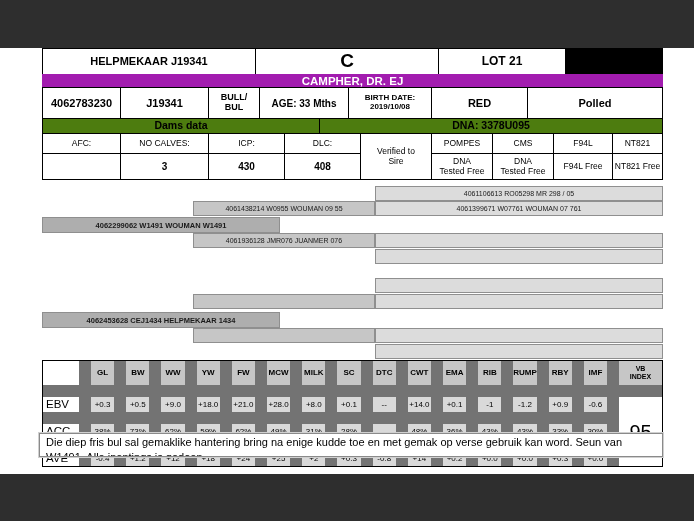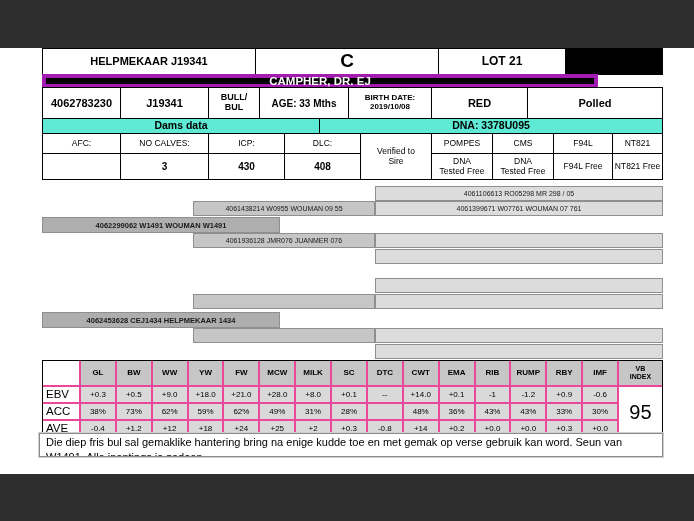--- a/index.html
+++ b/index.html
@@ -6,29 +6,29 @@
   .screen{position:relative;width:694px;height:521px;background:#2e2e2e;
           font-family:"Liberation Sans",sans-serif;color:#000;overflow:hidden;}
   .paper{position:absolute;top:48px;left:0;width:694px;height:426px;background:#ffffff;}
 
   
   .info-stack{position:absolute;left:42px;top:0;width:621px;}
   .g{display:grid;gap:1px;background:#000;border:1px solid #000;box-sizing:border-box;width:621px;margin-top:-1px;}
   .g:first-child{margin-top:0;}
   .cell{background:#fff;display:flex;flex-direction:column;align-items:center;justify-content:center;
         text-align:center;line-height:1.1;overflow:hidden;}
-  .gray{background:#5eead4;}
+  .gray{background:#4d7c0f;}
 
   .gridA{grid-template-columns:212px 182px 126px 1fr;height:27px;}
   .name-cell{font-size:11px;font-weight:bold;}
   .c-cell{font-size:19px;font-weight:bold;}
   .lot-cell{font-size:12px;font-weight:bold;}
 
   .breeder-bar{height:14px;background:#000000;color:#fff;display:flex;align-items:center;justify-content:center;
-               font-size:11.5px;font-weight:bold;width:556px;box-sizing:border-box;border:4px solid #a21caf;margin-top:-1px;}
+               font-size:11.5px;font-weight:bold;width:621px;box-sizing:border-box;border:7px solid #a21caf;margin-top:-1px;}
 
   .gridC{grid-template-columns:77px 87px 50px 88px 82px 95px 1fr;height:32px;}
   .id-val{font-size:11px;font-weight:bold;}
   .small-val{font-size:10px;font-weight:bold;}
   .two-line{font-size:8px;font-weight:bold;}
 
   .gridD{grid-template-columns:276px 1fr;height:16px;}
   .band{font-size:10.5px;font-weight:bold;}
 
   .gridE{grid-template-columns:77px 87px 75px 75px 70px 60px 60px 58px 1fr;grid-template-rows:19px 1fr;height:47px;}
@@ -48,21 +48,21 @@
   .pedigree{position:absolute;left:0;top:0;width:694px;height:426px;pointer-events:none;}
   .pbar{position:absolute;height:15px;box-sizing:border-box;border:1px solid #8f8f8f;
         display:flex;align-items:center;justify-content:center;font-size:7px;color:#1a1a1a;white-space:nowrap;overflow:hidden;}
   .p-left{left:42px;width:238px;background:#aeaeae;font-weight:bold;font-size:7.5px;height:16px;}
   .p-mid{left:193px;width:182px;background:#c6c6c6;}
   .p-right{left:375px;width:288px;background:#dcdcdc;}
 
   
   .ebv-grid{position:absolute;left:42px;top:312px;display:grid;width:621px;box-sizing:border-box;
             grid-template-columns:36px repeat(15,1fr) 43px;grid-template-rows:24px 15px 15px 15px;
-            gap:2px;background:#ec4899;border:1px solid #000;}
+            gap:12px;background:#737373;border:1px solid #000;}
   .ec{background:#d9d9d9;display:flex;align-items:center;justify-content:center;font-size:8px;line-height:1;overflow:hidden;}
   .eh{background:#c6c6c6;font-weight:bold;}
   .ecorner{background:#ffffff;}
   .el{background:#ffffff;font-size:11.5px;justify-content:flex-start;padding-left:3px;box-sizing:border-box;font-weight:500;}
   .vbhead{flex-direction:column;font-size:7px;line-height:1.15;}
   .vbcell{grid-area:2 / 17 / 5 / 18;background:#ffffff;font-size:20px;}
   .r1{grid-row:1;}.r2{grid-row:2;}.r3{grid-row:3;}.r4{grid-row:4;}
 
   
   .comment-box{position:absolute;left:39px;top:385px;width:624px;height:24px;box-sizing:border-box;

